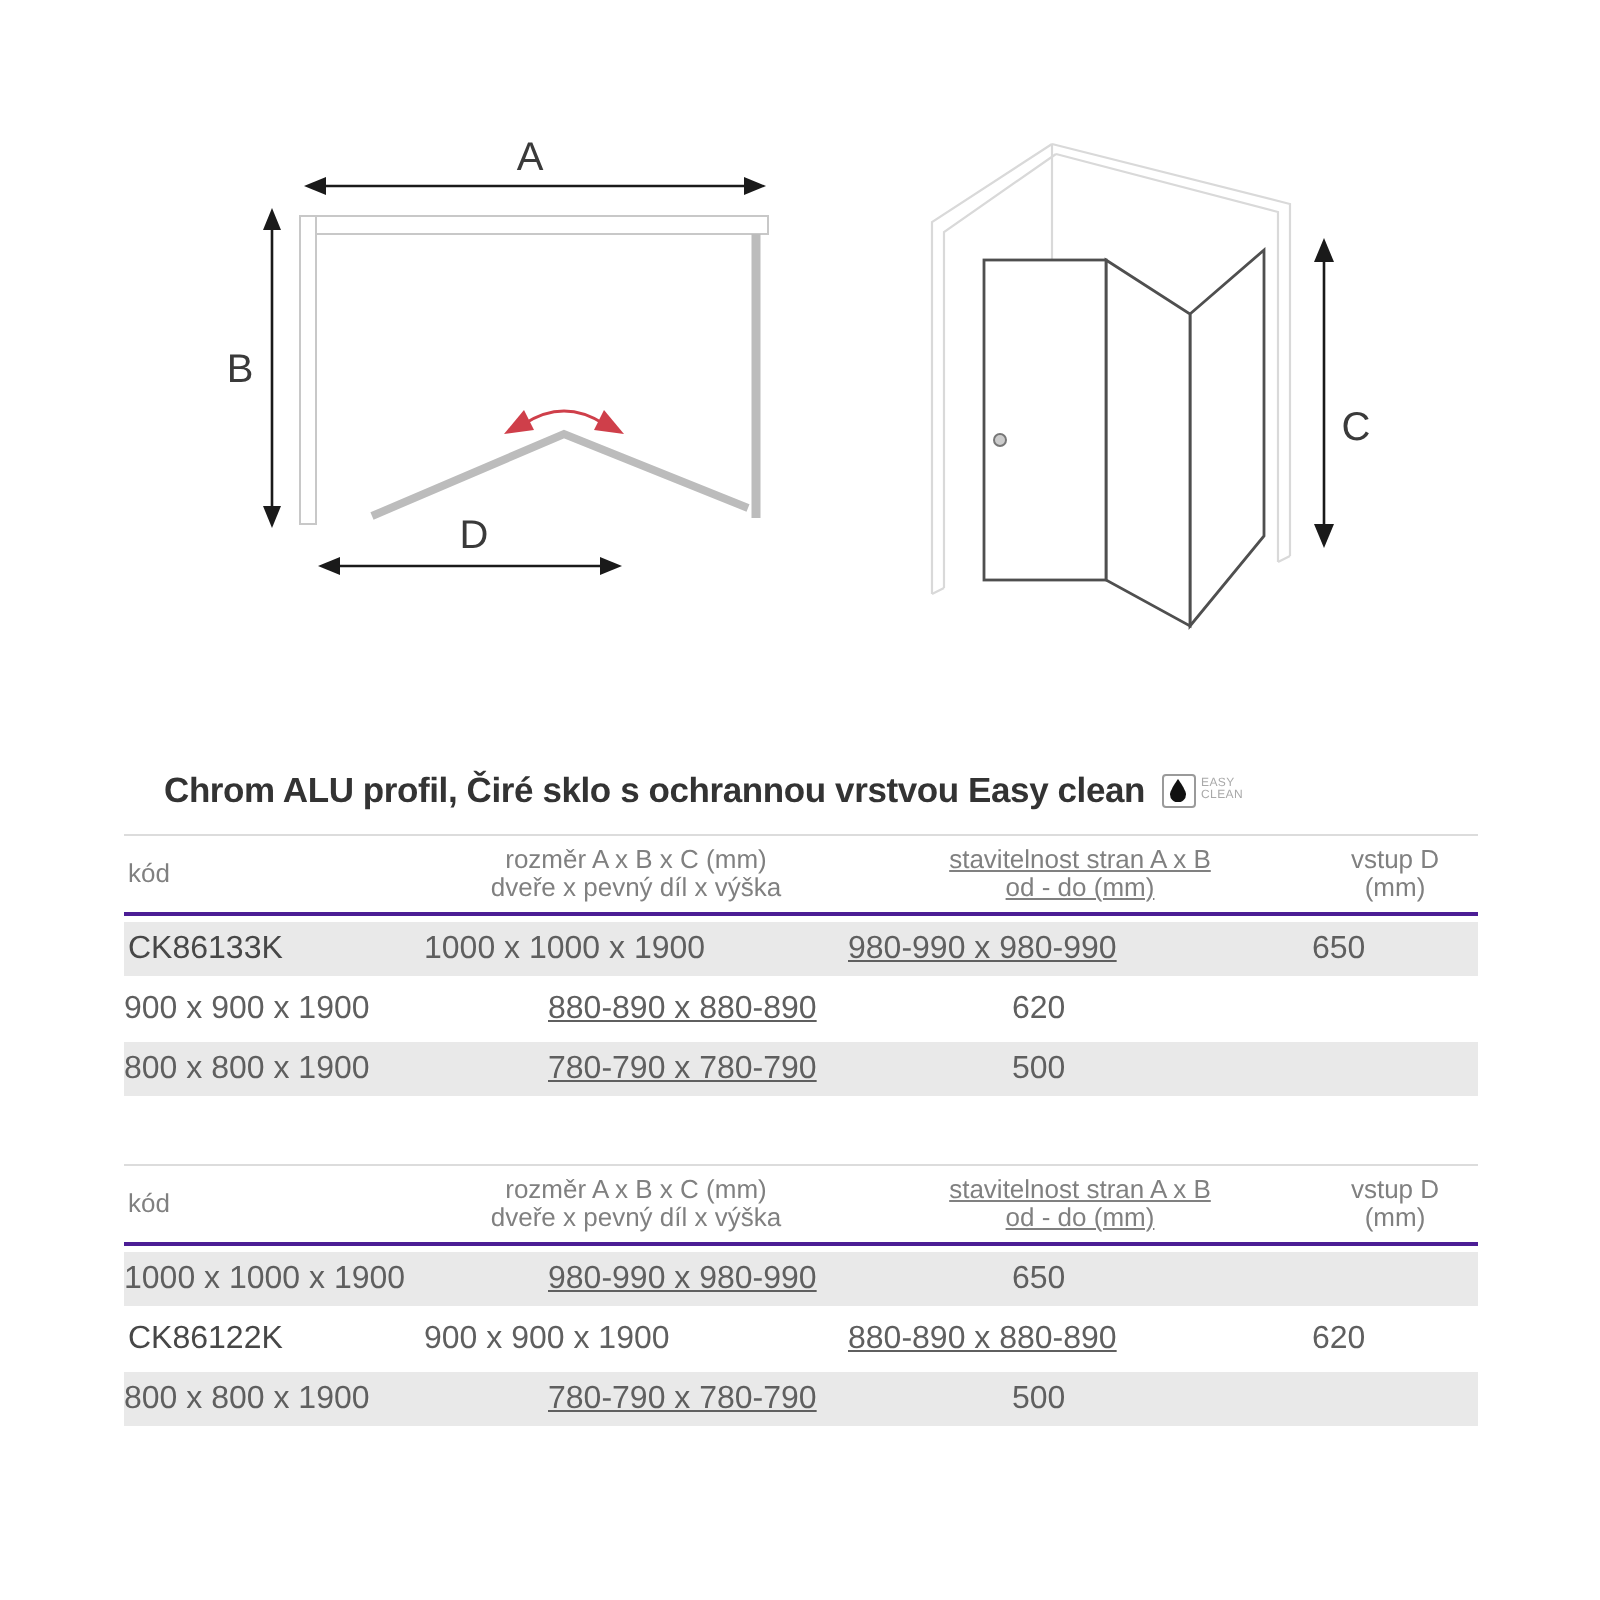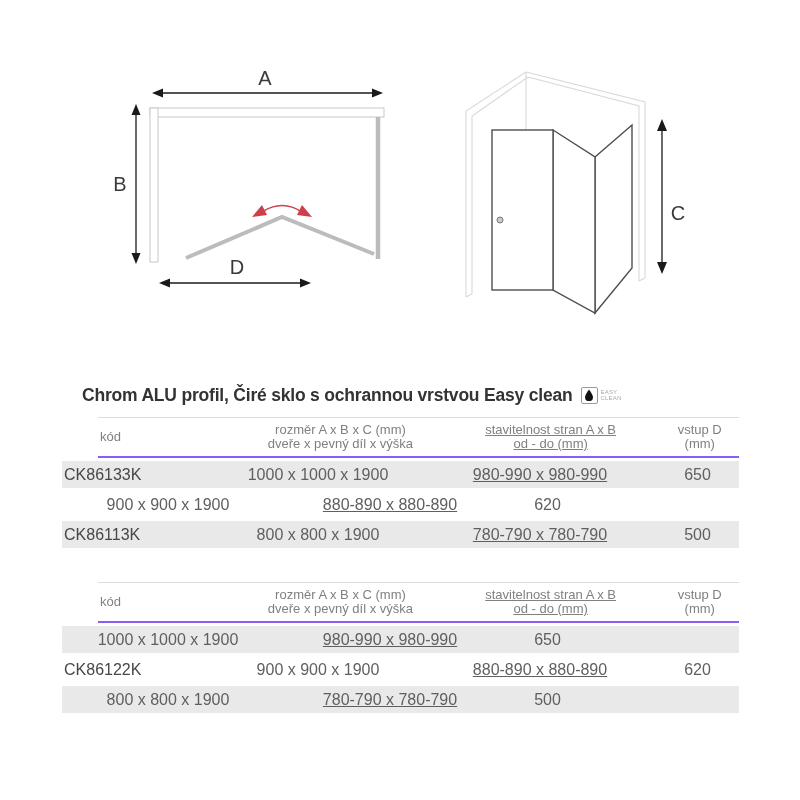--- a/index.html
+++ b/index.html
@@ -20,33 +20,33 @@
 
   .section-title-row { display:flex; align-items:center; height:22px; margin-bottom:11px; }
   .section-title { font-size:17.5px; font-weight:bold; color:#333; letter-spacing:-0.2px;margin-left:20px; }
   .easyclean { display:flex; align-items:center; margin-left:8px; }
   .easyclean-box { width:17px; height:17px; border:1px solid #9a9a9a; border-radius:2px;
                    display:flex; align-items:center; justify-content:center; background:#fff; }
   .easyclean-text { margin-left:3px; font-size:6px; line-height:6.5px; color:#a9a9a9;
                     letter-spacing:0.2px; }
 
   .spec-table { width:677px; }
-  .thead { display:flex; border-top:1px solid #dcdcdc; border-bottom:2px solid #8b5cf6;
-           padding:5px 0 6px 0; color:#808080; font-size:13px; line-height:13px;margin-left:36px; }
+  .thead { display:flex; border-top:1px solid #dcdcdc; border-bottom:2px solid #4c1d95;
+           padding:5px 0 6px 0; color:#808080; font-size:13px; line-height:13px; }
   .th { text-align:center; }
   .th .l2 { margin-top:1px; }
   .col-kod   { width:150px; text-align:left; padding-left:2px; display:flex; align-items:center; }
   .col-roz   { width:212px; }
   .col-stav  { width:232px;text-decoration:underline; }
   .col-vstup { width:83px;  }
   .tbody { padding-top:3px; }
   .row { display:flex; align-items:center; height:27px; margin-bottom:3px;
          font-size:16px; color:#5f5f5f; }
   .row.shaded { background:#e9e9e9; }
-  .cell { text-align:center; }
+  .cell { }
   .cell.kod { color:#474747; }
 </style>
 </head>
 <body>
 
 <div class="canvas">
 
   <svg id="diag-top" class="diag" viewBox="0 0 330 250">
 
     <rect x="48" y="56" width="234" height="9" fill="#ffffff" stroke="#c8c8c8" stroke-width="1"></rect>
@@ -138,21 +138,20 @@
           <div class="cell col-roz">1000 x 1000 x 1900</div>
           <div class="cell col-stav">980-990 x 980-990</div>
           <div class="cell col-vstup">650</div>
         </div>
         <div class="row">
           <div class="cell col-roz">900 x 900 x 1900</div>
           <div class="cell col-stav">880-890 x 880-890</div>
           <div class="cell col-vstup">620</div>
         </div>
         <div class="row shaded">
-          <div class="cell kod col-kod">CK86113K</div>
           <div class="cell col-roz">800 x 800 x 1900</div>
           <div class="cell col-stav">780-790 x 780-790</div>
           <div class="cell col-vstup">500</div>
         </div>
       </div>
     </div>
   </div>
 
   <div class="section" id="section-2">
 

